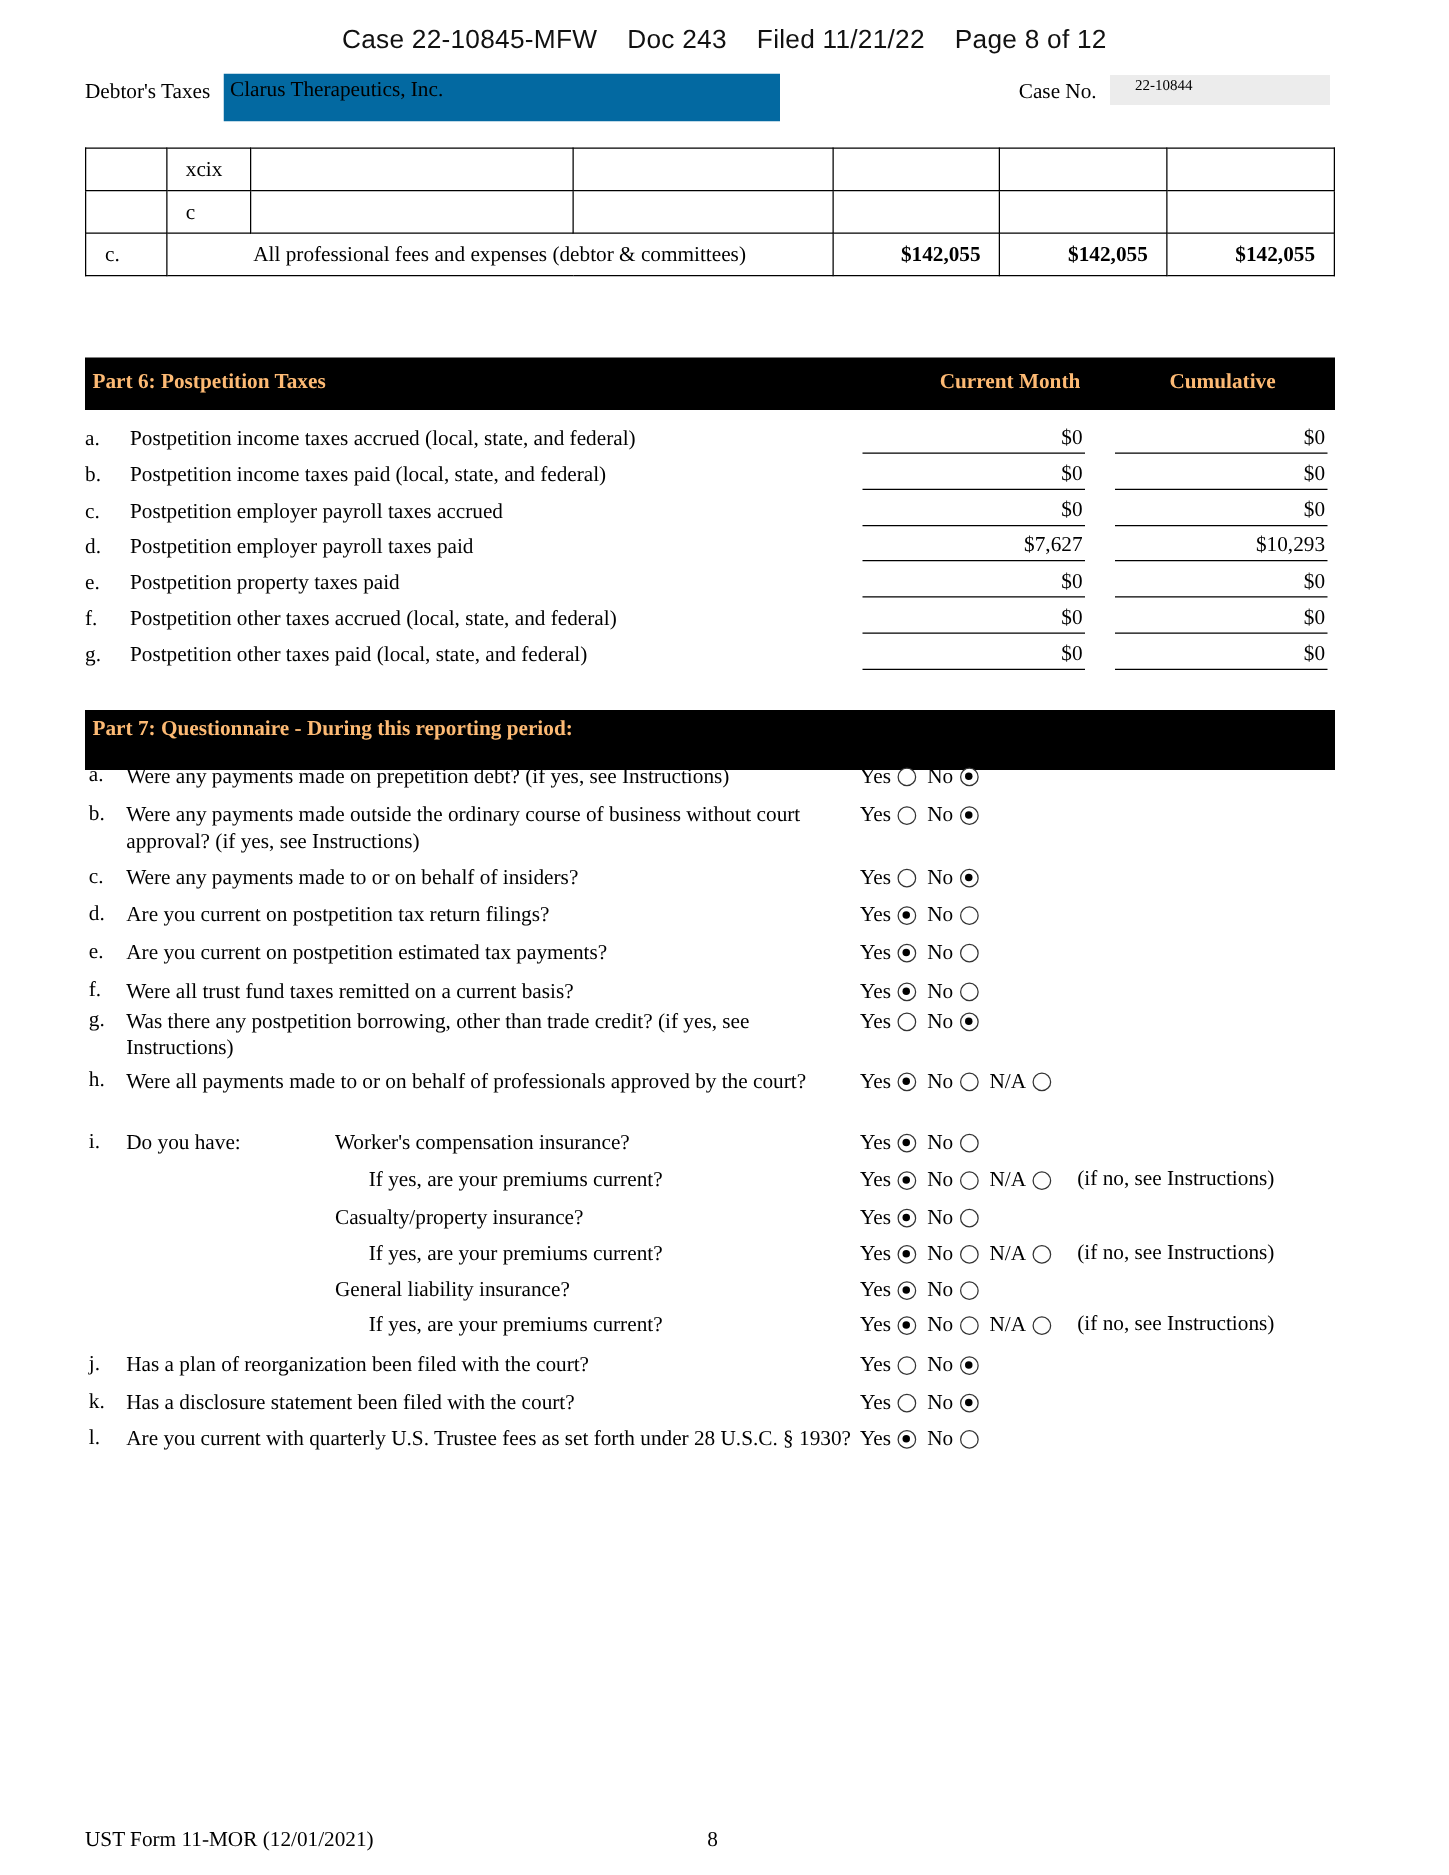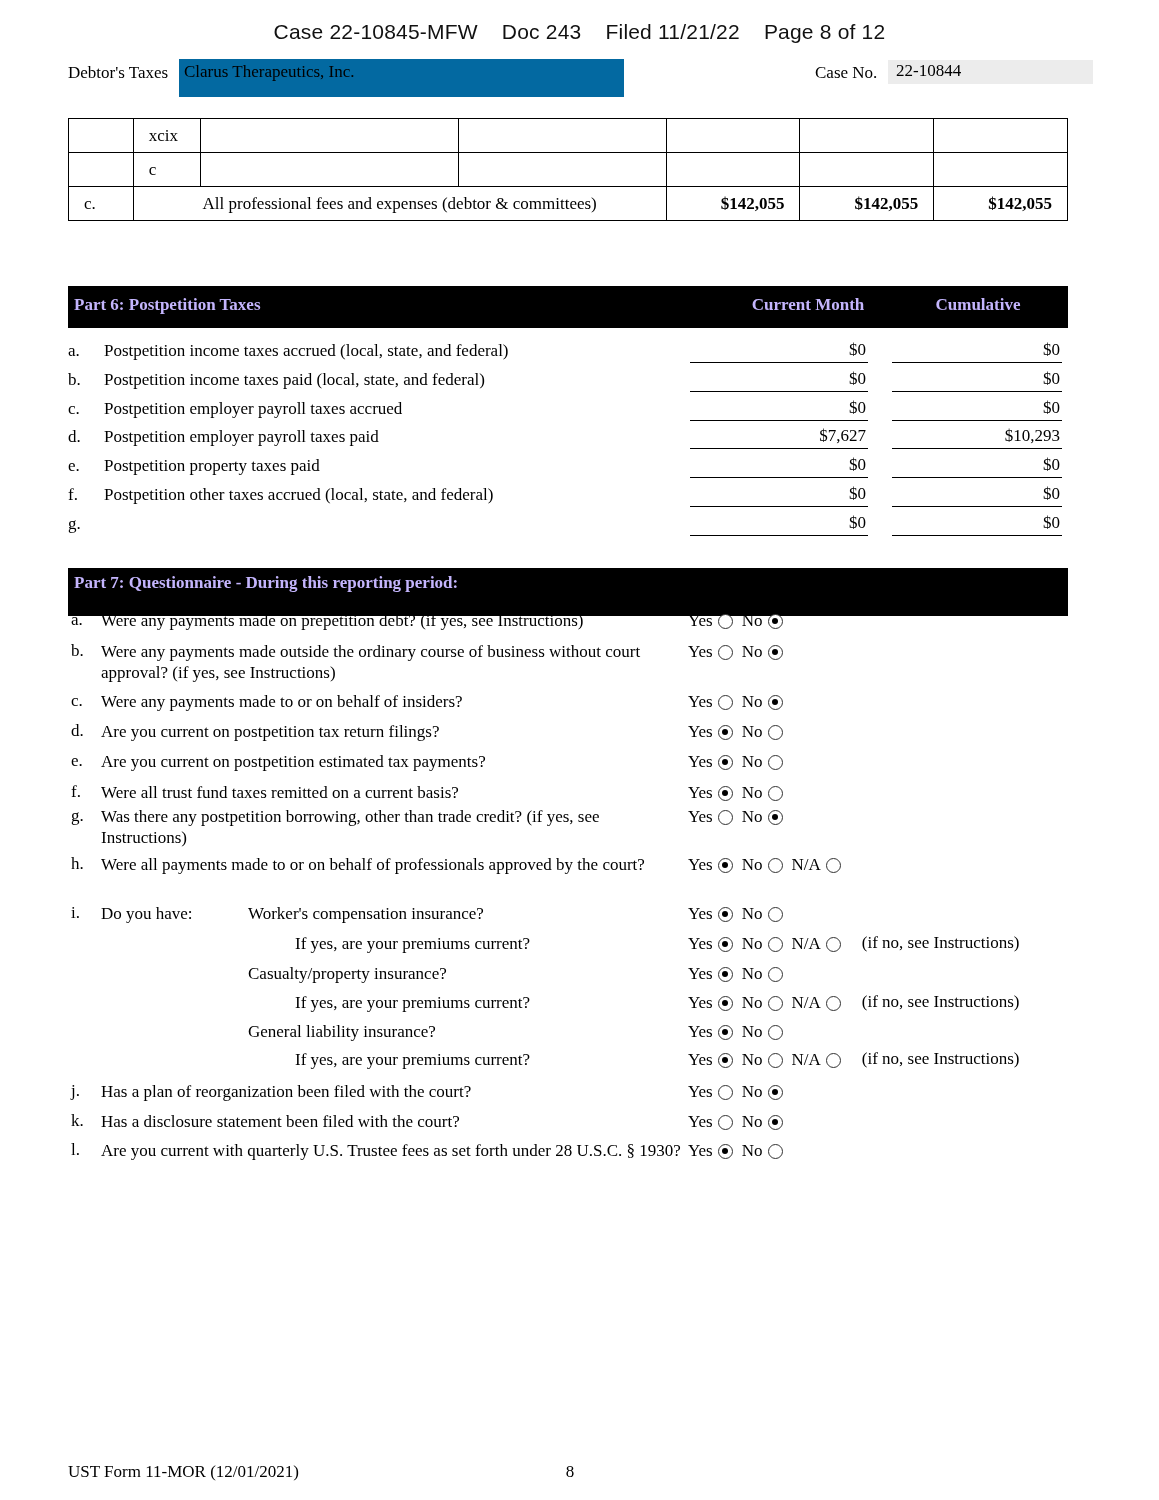--- a/index.html
+++ b/index.html
@@ -45,24 +45,24 @@
     left: 111px; top: -4px;
     width: 445px; height: 38px;
     background: #0369a1;
     padding: 3px 5px;
     font-size: 17px;
   }
   .name-row .caseno-lbl { position: absolute; left: 747px; top: 0; }
   .name-row .caseno-field {
     position: absolute;
     left: 820px; top: -3px;
-    width: 205px; height: 24px;
+    width: 176px; height: 24px;
     background: #ececec;
-    padding: 1px 8px;
-    font-size: 17px;
+    padding: 1px 20px;
+    font-size: 12px;
   }
   
   table.top {
     position: absolute;
     top: 118px;
     left: 68px;
     width: 1000px;
     border-collapse: collapse;
     font-size: 17px;
   }
@@ -77,21 +77,21 @@
   .c-desc { width: 232px; }
   .c-num { width: 186px; text-align: right; }
   .c-amt { width: 120px; text-align: right; font-weight: bold; }
   .desc-center { text-align: center; }
   
   .bar {
     position: absolute;
     left: 68px;
     width: 1000px;
     background: #000;
-    color: #c4b5fd;
+    color: #fdba74;
     font-weight: bold;
     font-size: 17px;
     height: 42px;
   }
   .bar .t { position: absolute; left: 6px; top: 9px; }
   .bar .cm { position: absolute; left: 650px; top: 9px; width: 180px; text-align: center; }
   .bar .cum { position: absolute; left: 830px; top: 9px; width: 160px; text-align: center; }
   #part6bar { top: 286px; }
   #part7bar { top: 568px; height: 48px; text-align: right; }
   #part7bar .t { top: 5px; }
@@ -118,21 +118,21 @@
   .q-list {
     position: absolute;
     top: 596px;
     left: 68px;
     width: 1020px;
     font-size: 17px;
   }
   .q-row { position: relative; }
   .q-row .ltr { position: absolute; left: 3px; top: 0; width: 26px; }
   .q-row .txt { position: absolute; left: 33px; top: 0; width: 580px; line-height: 21px; }
-  .q-row .txt.indent { left: 180px; width: 420px; }
+  .q-row .txt.indent { left: 200px; width: 420px; }
   .q-row .txt.indent2 { left: 227px; width: 420px; }
   .opts { position: absolute; left: 620px; top: 0; white-space: nowrap; }
   .opt { display: inline-block; margin-right: 9px; }
   .opt .lab { display: inline-block; vertical-align: middle; }
   .radio {
     display: inline-block;
     width: 15px; height: 15px;
     border: 1.3px solid #333;
     border-radius: 50%;
     vertical-align: middle;
@@ -251,20 +251,21 @@
         <span class="v2">$0</span>
       </div>
       <div class="tax-row">
         <span class="ltr">f.</span>
         <span class="txt">Postpetition other taxes accrued (local, state, and federal)</span>
         <span class="v1">$0</span>
         <span class="v2">$0</span>
       </div>
       <div class="tax-row">
         <span class="ltr">g.</span>
+        <span class="txt">Postpetition other taxes paid (local, state, and federal)</span>
         <span class="v1">$0</span>
         <span class="v2">$0</span>
       </div>
     </div>
 
   <div class="bar" id="part7bar">
     <span class="t">Part 7: Questionnaire - During this reporting period:</span>
   </div>
 
   <div class="q-list" id="q-list" style="height: 580px; position: absolute;">

